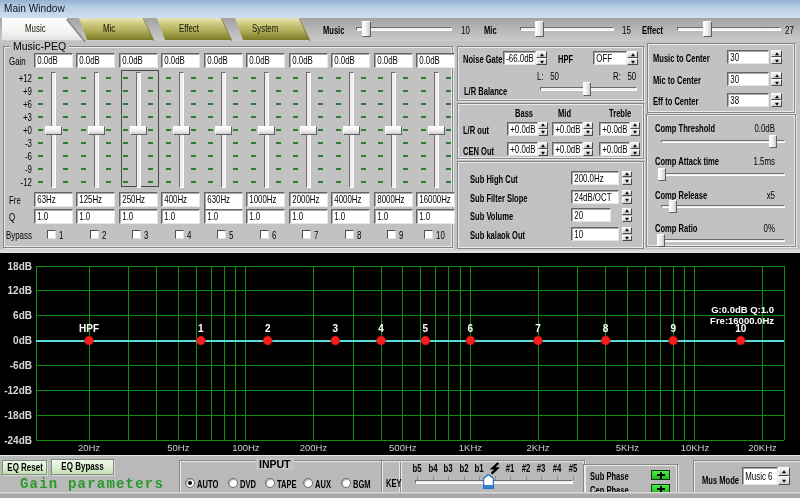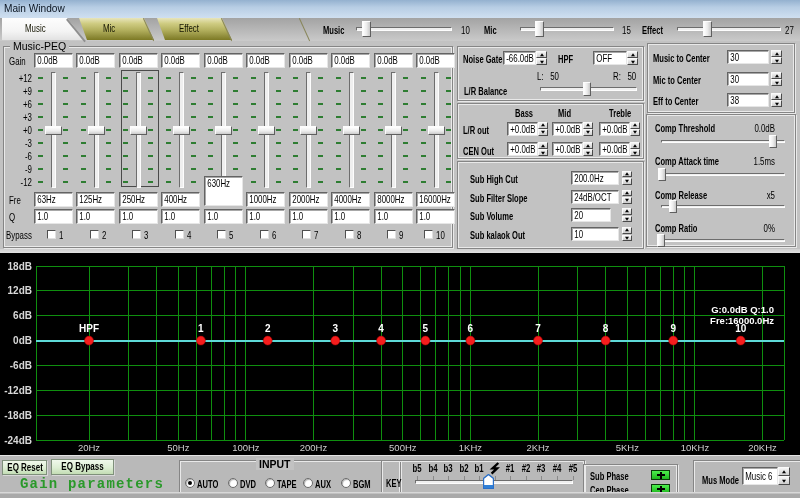--- a/index.html
+++ b/index.html
@@ -45,20 +45,23 @@
   </div>
 <div id="strip" class="abs">
 <div class="tab tabwhite" style="left:2px;width:85px">
       <i style="left:23px">Music</i>
     </div>
 <div class="tab tabolive" style="left:77px;width:79px">
       <i style="left:26px">Mic</i>
     </div>
 <div class="tab tabolive" style="left:155px;width:79px">
       <i style="left:24px">Effect</i>
+    </div>
+<div class="tab tabolive" style="left:233px;width:79px">
+      <i style="left:19px">System</i>
     </div>
 <span class="lbl b" style="left:323px;top:6px">Music</span>
     <div class="htr" style="left:356px;top:9px;width:96px;height:4px"></div>
     <div class="hth" style="left:362px;top:3px;width:9px;height:16px"></div>
     <span class="lbl" style="left:461px;top:6px">10</span>
 <span class="lbl b" style="left:484px;top:6px">Mic</span>
     <div class="htr" style="left:520px;top:9px;width:94px;height:4px"></div>
     <div class="hth" style="left:535px;top:3px;width:9px;height:16px"></div>
     <span class="lbl" style="left:622px;top:6px">15</span>
 <span class="lbl b" style="left:642px;top:6px">Effect</span>
@@ -136,21 +139,21 @@
 <span class="lbl" style="left:5px;top:147px">Fre</span>
 <span class="lbl" style="left:5px;top:164px">Q</span>
 <div class="tf" style="left:29.5px;top:145px;width:39px;height:15px"><s>63Hz</s></div>
 <div class="tf" style="left:29.5px;top:162px;width:39px;height:15px"><s>1.0</s></div>
 <div class="tf" style="left:72.0px;top:145px;width:39px;height:15px"><s>125Hz</s></div>
 <div class="tf" style="left:72.0px;top:162px;width:39px;height:15px"><s>1.0</s></div>
 <div class="tf" style="left:114.6px;top:145px;width:39px;height:15px"><s>250Hz</s></div>
 <div class="tf" style="left:114.6px;top:162px;width:39px;height:15px"><s>1.0</s></div>
 <div class="tf" style="left:157.1px;top:145px;width:39px;height:15px"><s>400Hz</s></div>
 <div class="tf" style="left:157.1px;top:162px;width:39px;height:15px"><s>1.0</s></div>
-<div class="tf" style="left:199.7px;top:129px;width:39px;height:30px"><s>630Hz</s></div>
+<div class="tf" style="left:199.7px;top:145px;width:39px;height:30px"><s>630Hz</s></div>
 <div class="tf" style="left:199.7px;top:162px;width:39px;height:15px"><s>1.0</s></div>
 <div class="tf" style="left:242.2px;top:145px;width:39px;height:15px"><s>1000Hz</s></div>
 <div class="tf" style="left:242.2px;top:162px;width:39px;height:15px"><s>1.0</s></div>
 <div class="tf" style="left:284.8px;top:145px;width:39px;height:15px"><s>2000Hz</s></div>
 <div class="tf" style="left:284.8px;top:162px;width:39px;height:15px"><s>1.0</s></div>
 <div class="tf" style="left:327.3px;top:145px;width:39px;height:15px"><s>4000Hz</s></div>
 <div class="tf" style="left:327.3px;top:162px;width:39px;height:15px"><s>1.0</s></div>
 <div class="tf" style="left:369.9px;top:145px;width:39px;height:15px"><s>8000Hz</s></div>
 <div class="tf" style="left:369.9px;top:162px;width:39px;height:15px"><s>1.0</s></div>
 <div class="tf" style="left:412.4px;top:145px;width:39px;height:15px"><s>16000Hz</s></div>

